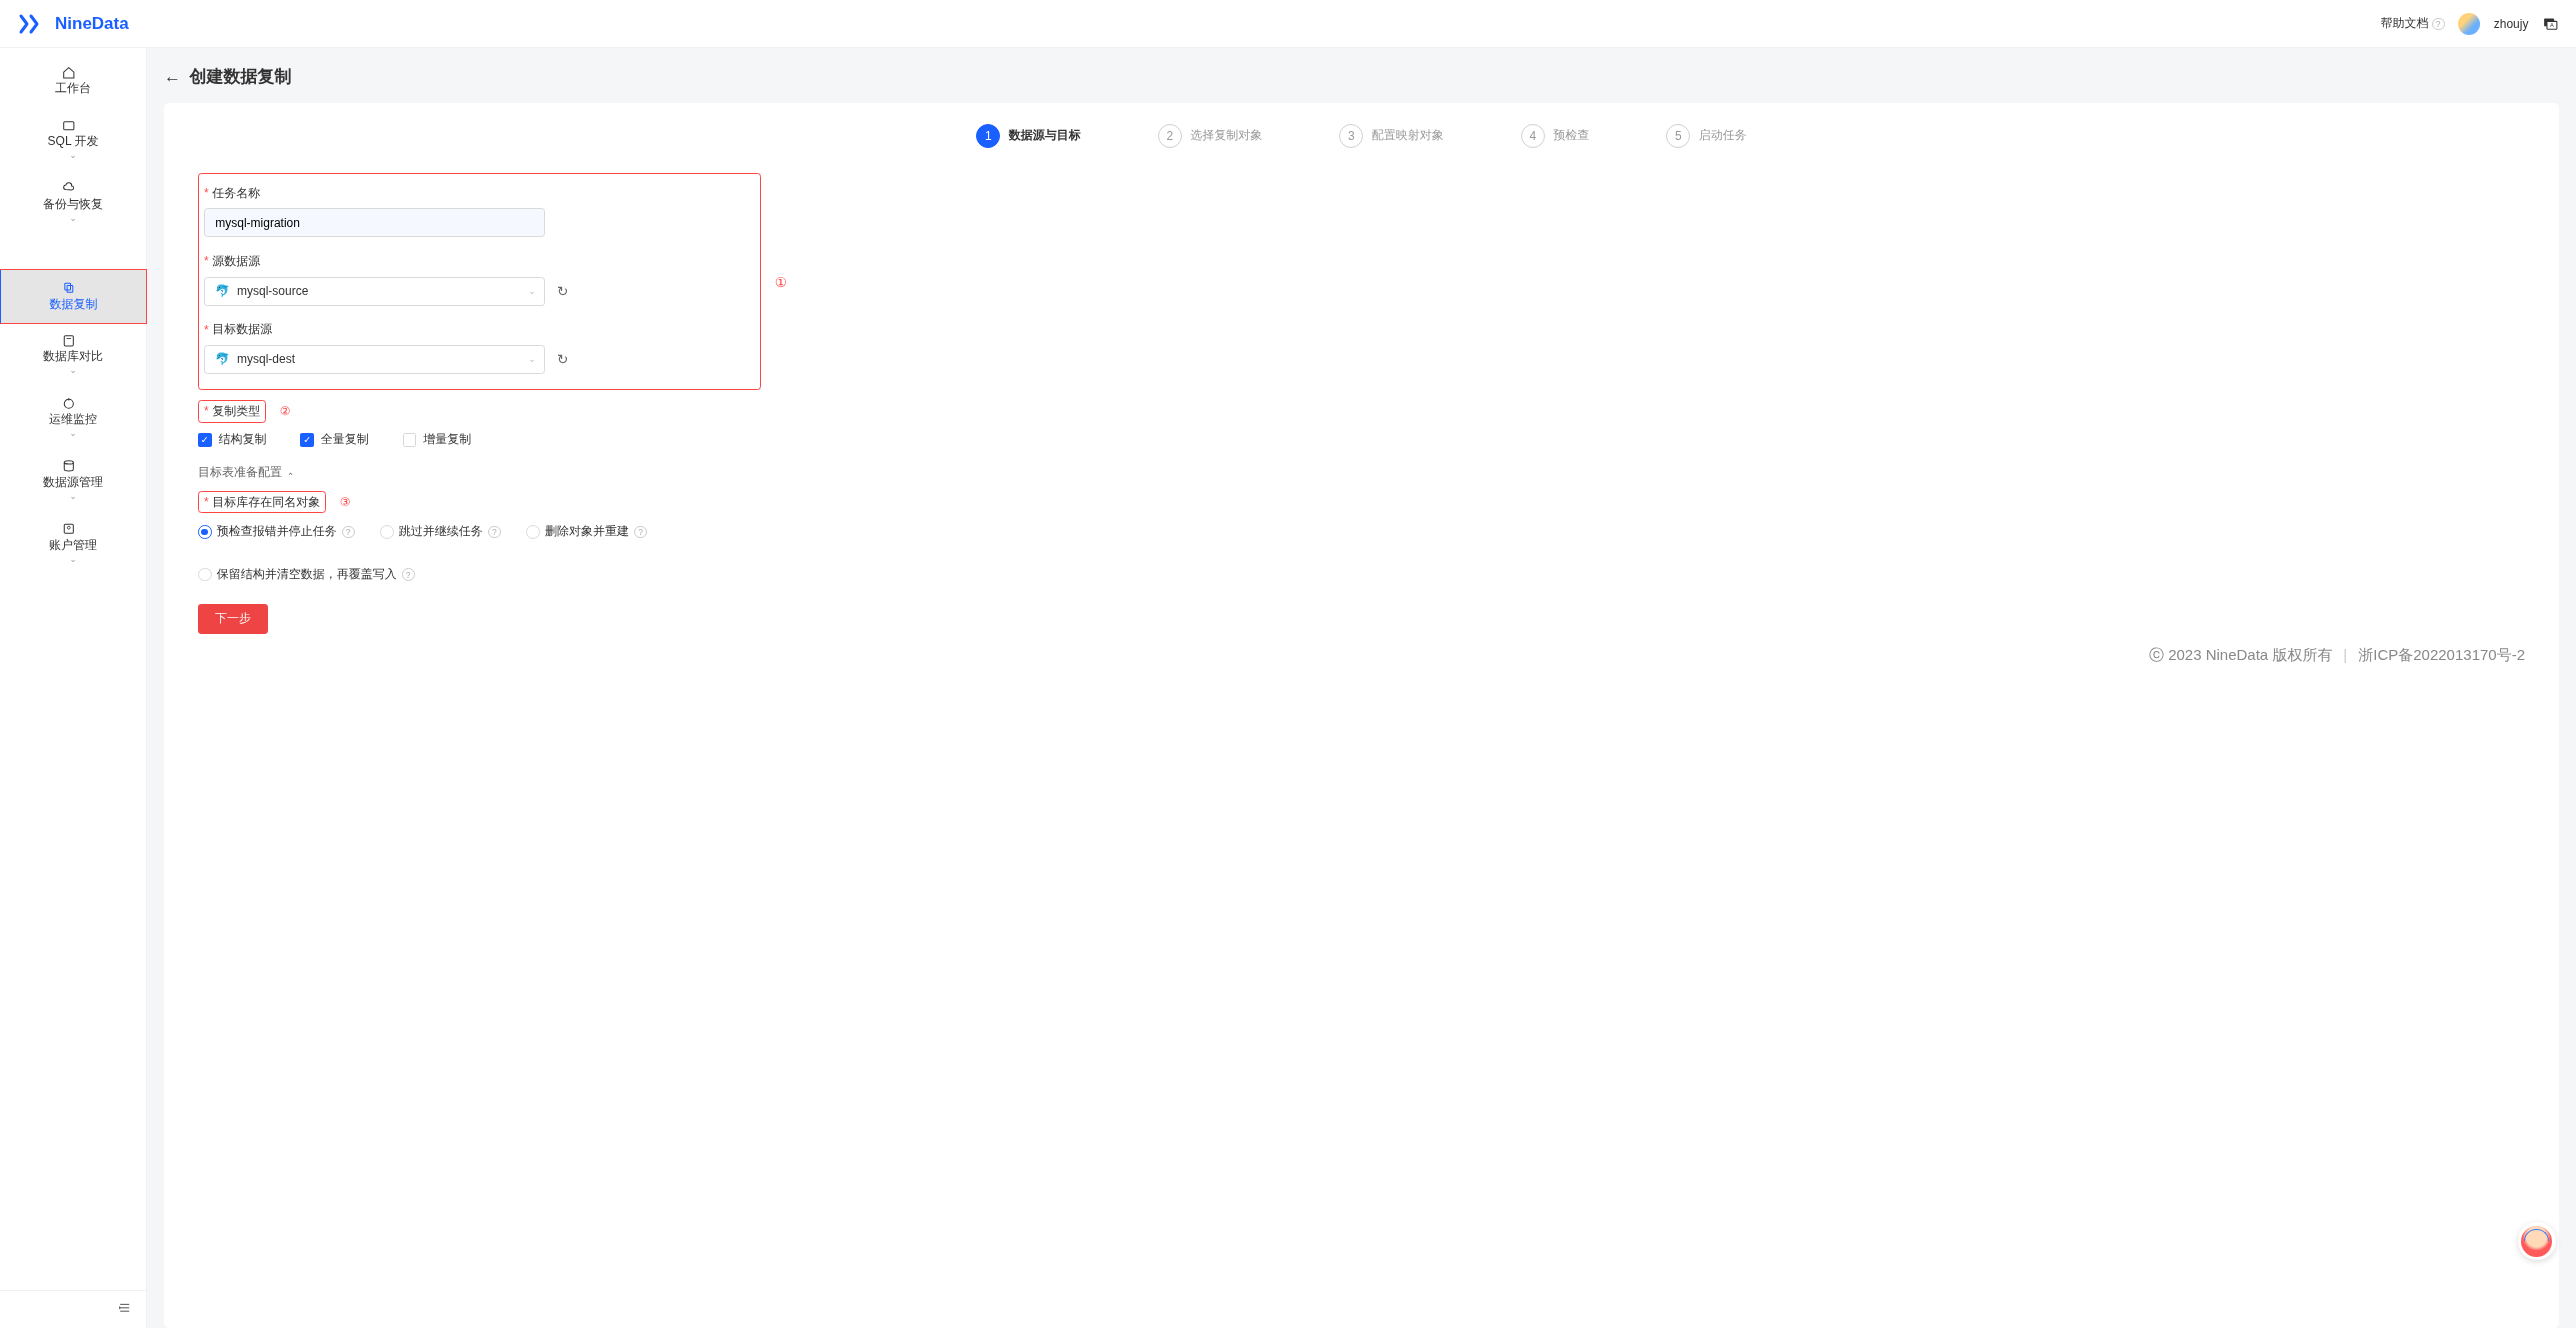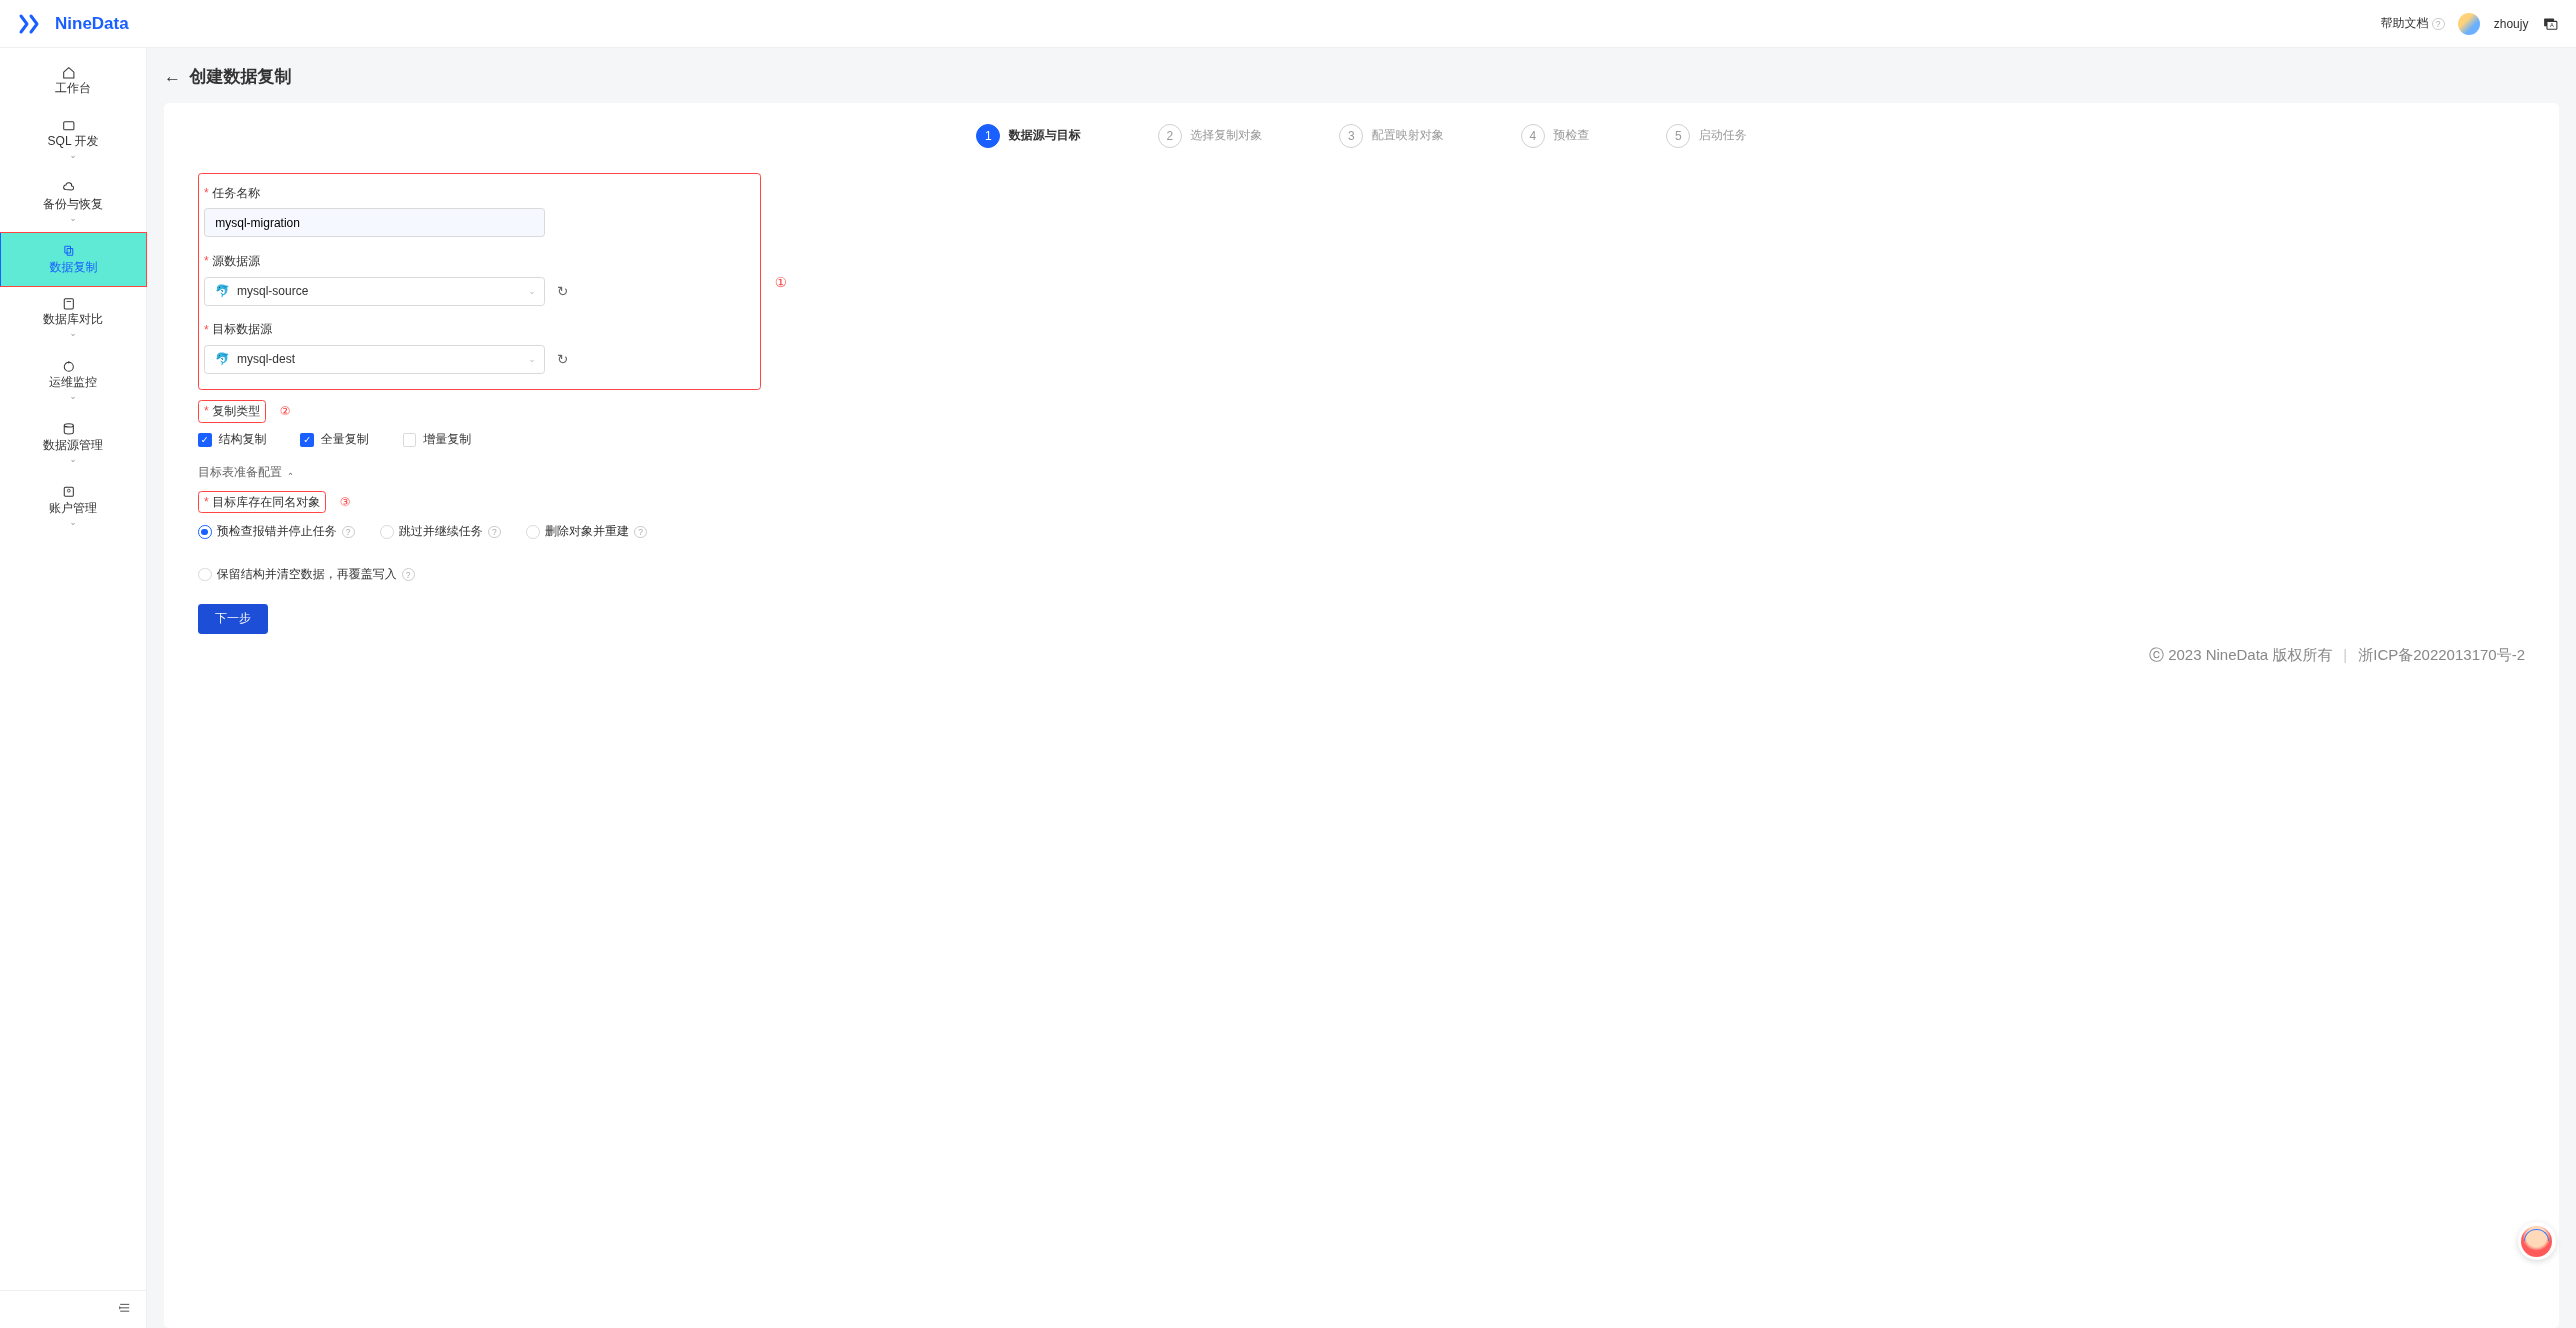--- a/index.html
+++ b/index.html
@@ -13,21 +13,21 @@
     .help-link { color: #333; text-decoration: none; cursor: pointer; }
     .avatar { width: 22px; height: 22px; border-radius: 50%; background: linear-gradient(135deg, #ffd27a 35%, #6bb0ff 65%); }
     .username { color: #333; }
     .lang-icon { width: 17px; height: 17px; cursor: pointer; }
     
     .layout { display: flex; height: calc(100vh - 48px); }
     
     .sidebar { width: 147px; background: #fff; display: flex; flex-direction: column; border-right: 0.9px solid #f0f0f0; }
     .sidebar-menu { flex: 1; padding-top: 6.8px; }
     .menu-item { display: flex; align-items: center; padding: 10.2px 13.6px; cursor: pointer; color: #333; position: relative; flex-direction: column; }
-    .menu-item.active { background: #5eead4; color: #1a5fff; border-left: 1.7px solid #1a5fff; }
+    .menu-item.active { background: #e5e5e5; color: #1a5fff; border-left: 1.7px solid #1a5fff; margin-top: 37px; }
     .menu-item.highlighted { outline: 1.7px solid #ff4444; outline-offset: -0.9px; }
     .menu-icon { width: 15.4px; height: 15.4px; margin-right: 8.5px; display: flex; align-items: center; justify-content: center; }
     .menu-label { flex: 1; }
     .menu-chevron { font-size: 8.5px; color: #999; }
     .sidebar-footer { padding: 10.2px 13.6px; text-align: right; border-top: 0.9px solid #f0f0f0; }
     .collapse-icon { cursor: pointer; color: #666; }
     
     .content { flex: 1; background: #f5f6f8; padding: 17px 17px 0 17px; display: flex; flex-direction: column; overflow: auto; }
     .page-header { display: flex; align-items: center; gap: 8.5px; margin-bottom: 15.4px; }
     .back-arrow { font-size: 17px; cursor: pointer; color: #333; }
@@ -68,21 +68,21 @@
     .collapse-header { display: flex; align-items: flex-end; gap: 5.1px; cursor: pointer; color: #666; margin: 15.4px 0 10.2px 0; }
     .collapse-arrow { font-size: 8.5px; }
     
     .radio-row { display: flex; gap: 25.6px; flex-wrap: wrap; margin-top: 10.2px; }
     .radio-item { display: flex; align-items: center; gap: 5.1px; cursor: pointer; white-space: nowrap; }
     .radio { width: 13.6px; height: 13.6px; border: 0.9px solid #d9d9d9; border-radius: 50%; display: flex; align-items: center; justify-content: center; }
     .radio.checked { border-color: #1a5fff; }
     .radio.checked::after { content: ''; width: 6.8px; height: 6.8px; background: #1a5fff; border-radius: 50%; }
     .help-icon { width: 12.8px; height: 12.8px; border-radius: 50%; border: 0.9px solid #ccc; display: inline-flex; align-items: center; justify-content: center; font-size: 8.5px; color: #aaa; cursor: pointer; }
     
-    .btn-primary { background: #1d4ed8; color: #fff; border: none; padding: 6.8px 17px; border-radius: 3.4px; font-size: 12px; cursor: pointer; margin-top: 20.5px; text-align: right; }
+    .btn-primary { background: #ef4444; color: #fff; border: none; padding: 6.8px 17px; border-radius: 3.4px; font-size: 12px; cursor: pointer; margin-top: 20.5px; text-align: right; }
     
     .footer { text-align: right; padding: 12px 0 6.8px 0; color: #888; font-size: 15px; }
     .footer-sep { margin: 0 6.8px; color: #ccc; }
     .footer-link { color: #888; text-decoration: none; }
     
     .support-avatar { position: fixed; right: 20.5px; bottom: 68px; width: 38px; height: 38px; border-radius: 50%; background: #fff; box-shadow: 0 1.7px 6.8px rgba(0,0,0,0.15); display: flex; align-items: center; justify-content: center; cursor: pointer; }
     .support-avatar-inner { width: 31px; height: 31px; border-radius: 50%; background: radial-gradient(circle at 50% 35%, #ffd9b8 40%, #ff5a5a 55%); position: relative; }
     .support-headset { position: absolute; top: 3.4px; left: 3.4px; right: 3.4px; height: 12px; border: 1.7px solid #3a7bff; border-bottom: none; border-radius: 12px 12px 0 0; }
   </style>
 </head>

